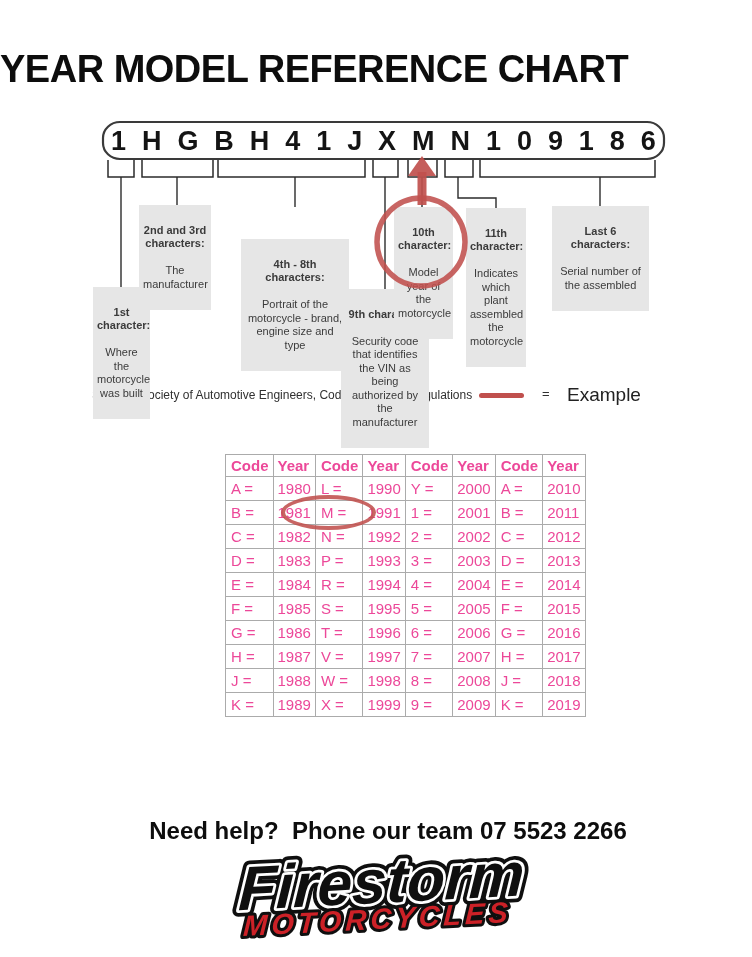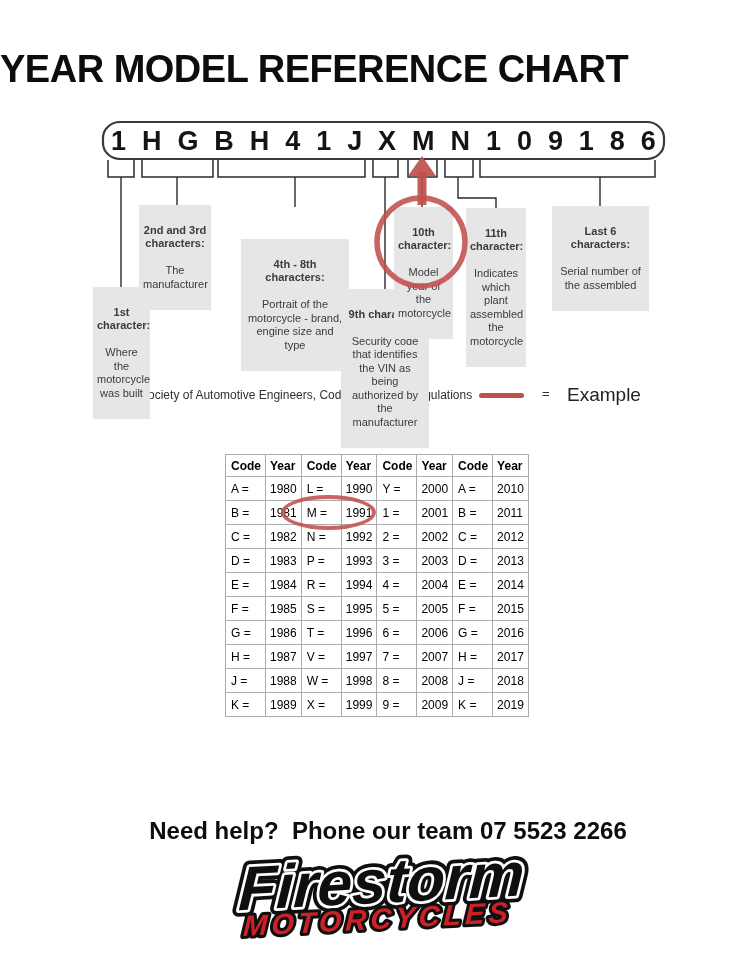--- a/index.html
+++ b/index.html
@@ -54,21 +54,21 @@
   .legend-eq {
     position:absolute; left:542px; top:386px; font-size:13px; color:#303030;
   }
   .legend-label {
     position:absolute; left:567px; top:384px; font-size:19px; color:#222;
   }
   
   .year-table {
     position:absolute; left:225px; top:454px;
     border-collapse:collapse; table-layout:fixed;
-    font-size:12px; color:#000000; z-index:1;
+    font-size:15px; color:#ec4899; z-index:1;
   }
   .year-table th, .year-table td {
     border:1px solid #ababab; height:24px; padding:0 4px;
     font-weight:normal; text-align:left; overflow:hidden;
   }
   .year-table th { font-weight:bold; height:22px; }
   .year-table .code { width:37px; padding-left:5px; }
   .year-table .year { width:33px; text-align:left; padding-right:4px; }
   .table-ellipse {
     position:absolute; left:281px; top:495px; width:95px; height:35px;

